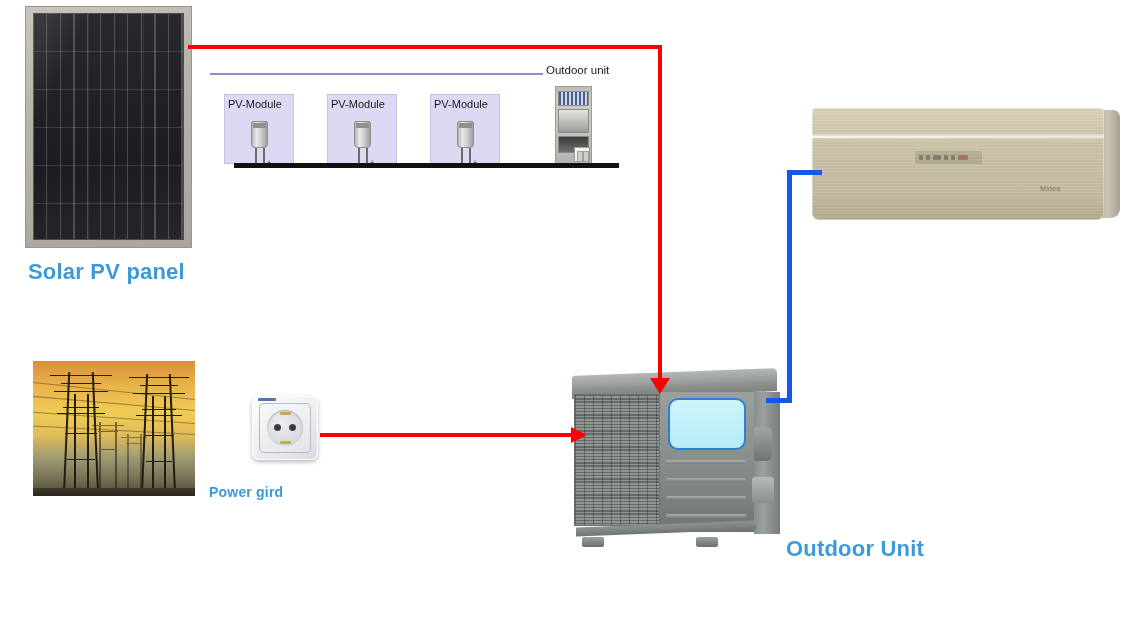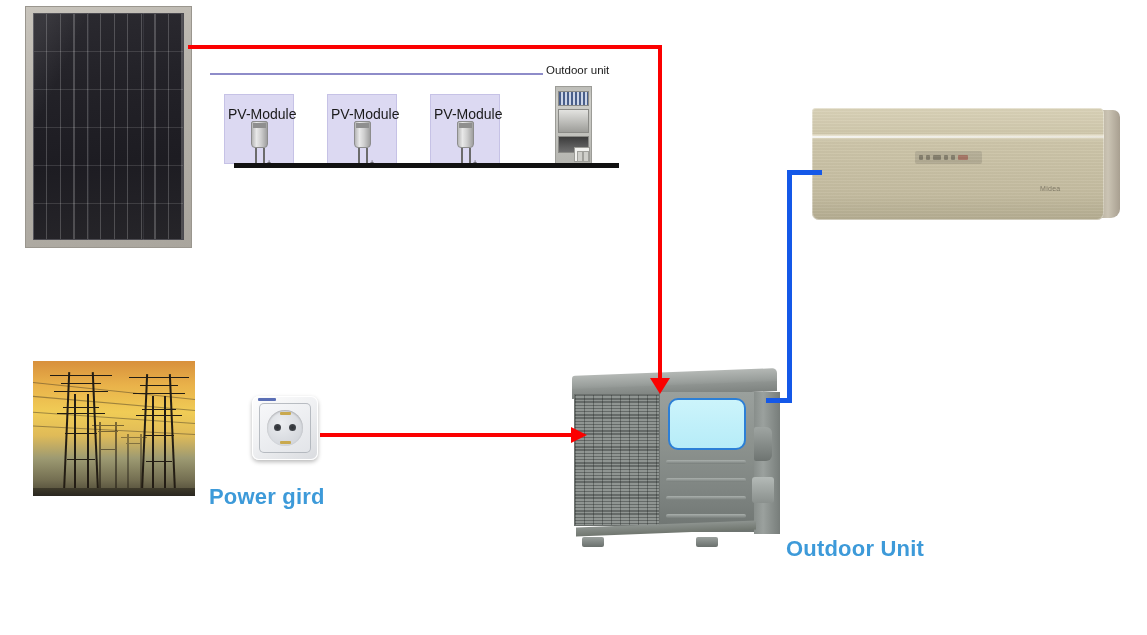--- a/index.html
+++ b/index.html
@@ -22,21 +22,21 @@
   
   .blue-label {
     color: #3d9ad9;
     font-weight: bold;
     font-family: "Liberation Sans", sans-serif;
     letter-spacing: 0.2px;
     white-space: nowrap;
   }
   #label-solar { left: 28px;  top: 259px; font-size: 22px; }
   #label-indoor{ left: 845px; top: 279px; font-size: 22px; }
-  #label-grid  { left: 209px; top: 484px; font-size: 22px; }
+  #label-grid  { left: 209px; top: 484px; font-size: 14px; }
   #label-outdoor{left: 786px; top: 536px; font-size: 22px; }
 
   
   #solar-panel {
     left: 25px; top: 6px; width: 167px; height: 242px;
     background: linear-gradient(160deg,#c9c5bd 0%, #b7b3ab 40%, #a9a59d 100%);
     padding: 7px 8px 8px 8px;
     box-shadow: 0 0 0 1px #9a968e inset;
   }
   #solar-cells {
@@ -58,23 +58,22 @@
 
   
   #pv-schematic { left: 210px; top: 62px; width: 415px; height: 112px; }
   .pv-box {
     position:absolute; top:32px; width:70px; height:70px;
     background:#dcd9f2;
     border:1px solid #c6c2e6;
   }
   .pv-box-label {
     position:absolute; left:3px; top:3px;
-    font-size:14px; color:#1a1a1a; white-space:nowrap;
+    font-size:11px; color:#1a1a1a; white-space:nowrap;
     font-family:"Liberation Sans", sans-serif;
-    margin-top:8px;
   }
   .pv-device {
     position:absolute; left:26px; top:26px; width:17px; height:27px;
     background: linear-gradient(to right,#b6b6b6 0%, #e8e8e8 30%, #cfcfcf 60%, #9f9f9f 100%);
     border:1px solid #8d8d8d; border-radius:2px 2px 4px 4px;
   }
   .pv-device::before{
     content:""; position:absolute; left:1px; top:1px; right:1px; height:5px;
     background:#8f8f8f;
   }
@@ -325,20 +324,21 @@
   }
 </style>
 </head>
 <body>
 
 <div id="stage">
 
   <div class="abs" id="solar-panel">
     <div id="solar-cells"></div>
   </div>
+  <div class="abs blue-label" id="label-solar">Solar PV panel</div>
 
   <div class="abs" id="pv-schematic">
 
     <div id="pv-topline"></div>
     <div id="outdoor-unit-callout">Outdoor unit</div>
 
     <div class="pv-box" style="left:14px;">
       <span class="pv-box-label">PV-Module</span>
       <span class="pv-device"></span>
       <span class="pv-wire" style="left:30px;"></span>

